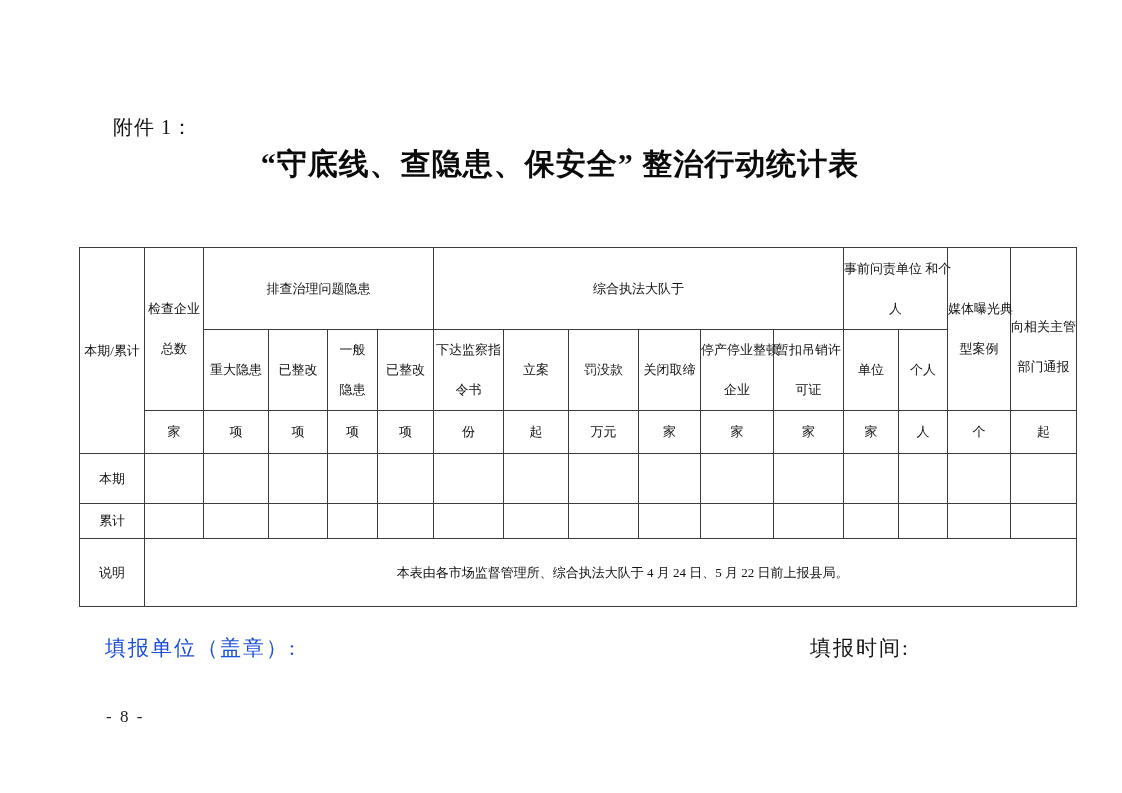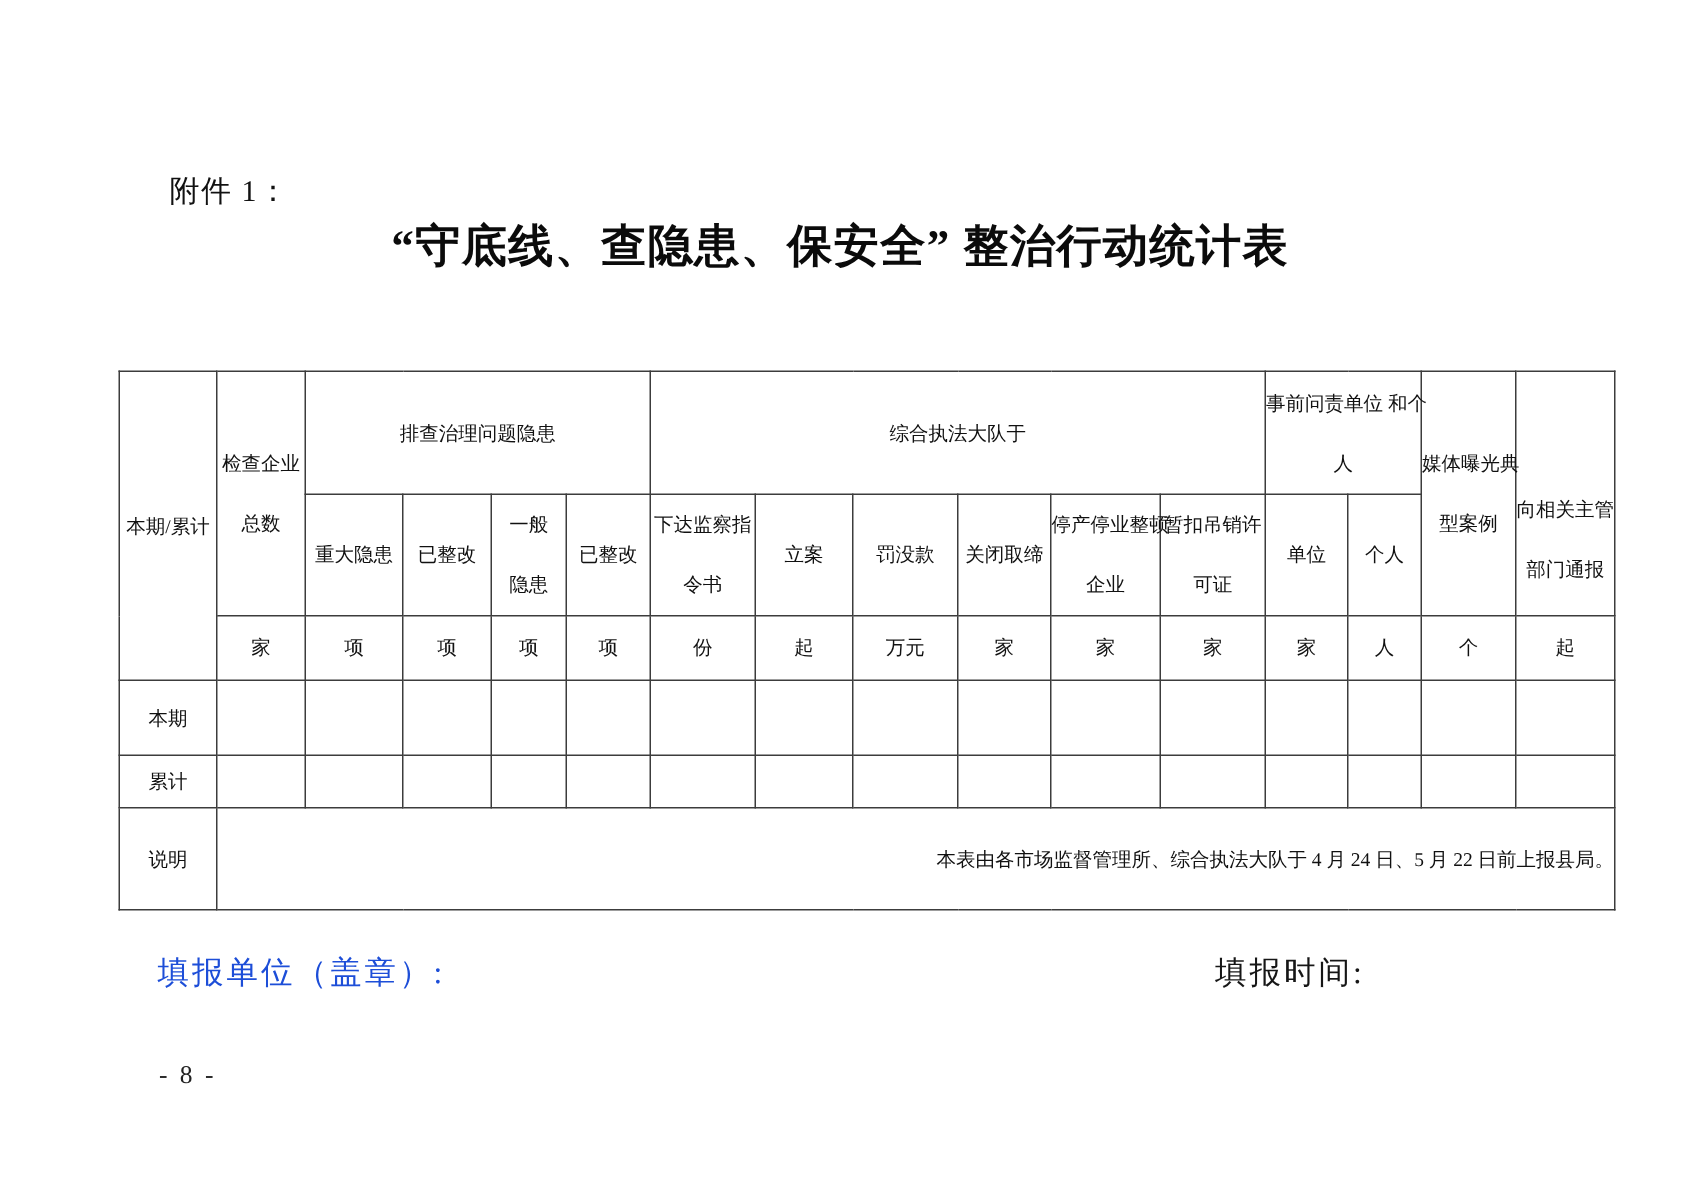--- a/index.html
+++ b/index.html
@@ -29,23 +29,23 @@
   }
   .report-table th{line-height:40px;}
   .report-table td.unit-cell{height:42px;line-height:18px;}
   tr.r1{height:82px;}
   tr.r2{height:78px;}
   tr.r3{height:42px;}
   tr.r4{height:50px;}
   tr.r5{height:35px;}
   tr.r6{height:68px;}
   .small{font-size:12px;}
-  th.cell-notification{vertical-align:bottom;padding-bottom:10px;}
+  th.cell-notification{vertical-align:bottom;padding-bottom:23px;}
   td.note-cell{
-    text-align:right;padding-left:24px;font-size:13px;white-space:pre;
+    text-align:center;padding-left:24px;font-size:13px;white-space:pre;
   }
   .footer-left{
     position:absolute;left:105px;top:634px;font-size:21px;letter-spacing:2px;color:#1d4ed8;
   }
   .footer-right{
     position:absolute;left:810px;top:634px;font-size:21px;letter-spacing:2px;color:#161616;
   }
   .page-number{
     position:absolute;left:106px;top:707px;font-size:17px;letter-spacing:2px;color:#222;
   }

